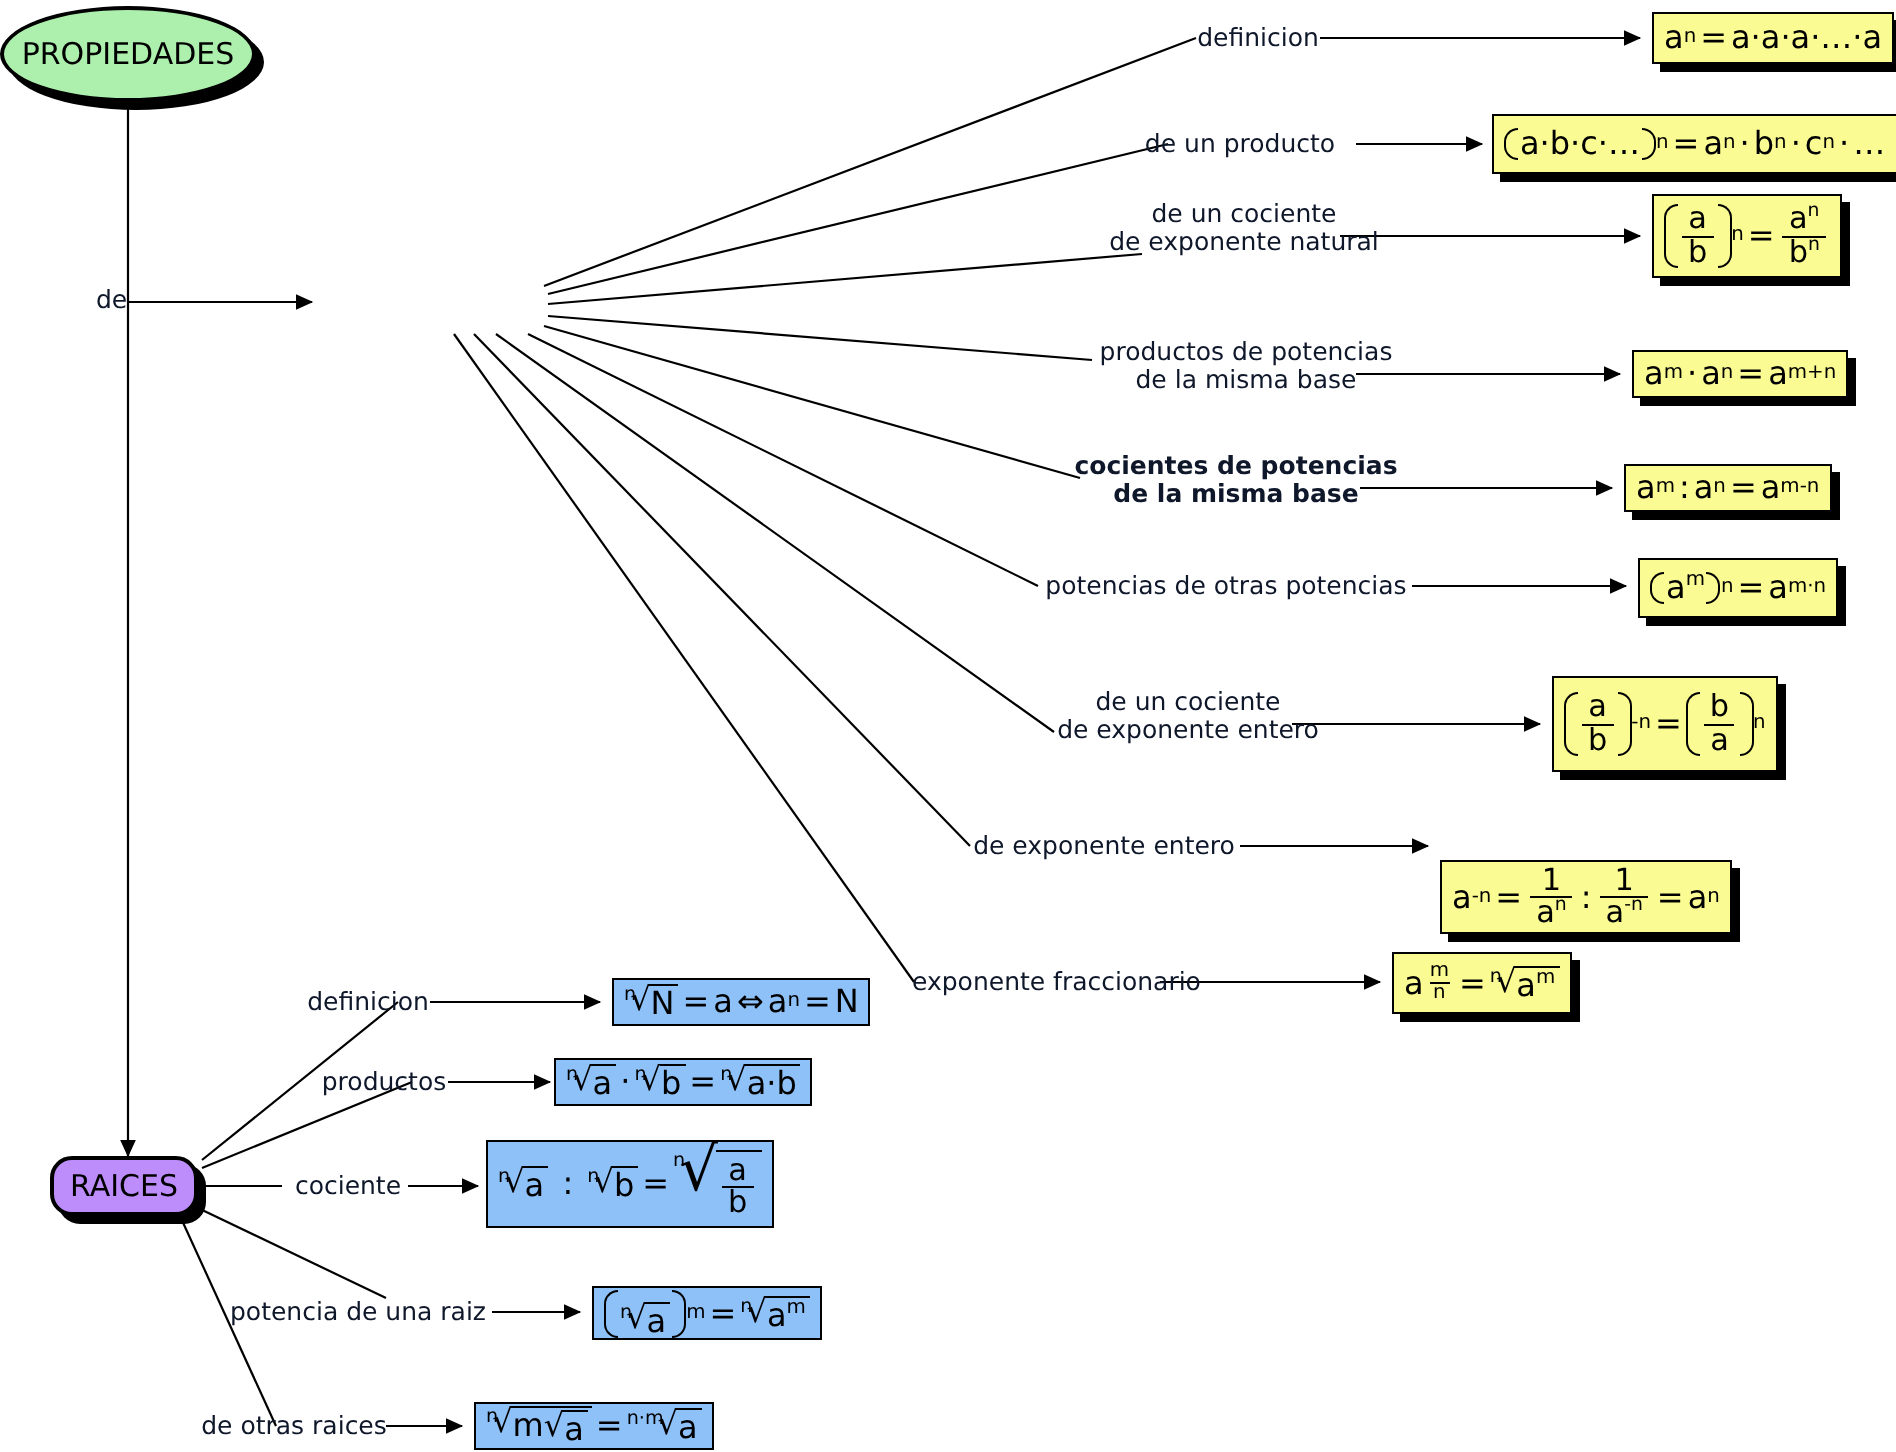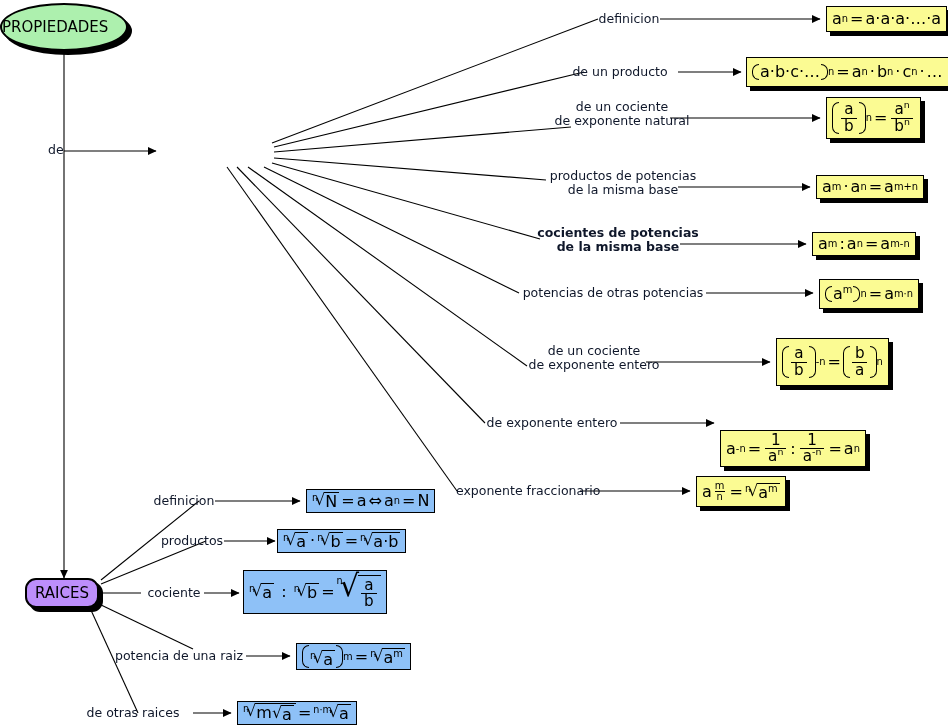--- a/index.html
+++ b/index.html
@@ -7,21 +7,21 @@
   #canvas{position:relative;width:948px;height:726px;background:#fff;}
 
   svg.edges{position:absolute;left:0;top:0;width:948px;height:726px;pointer-events:none;}
 
   .node{position:absolute;box-sizing:border-box;}
 
   
   .ellipse{
     width:128px;height:48px;left:0px;top:3px;
     background:#adf0ae;border:2px solid #000;border-radius:50%;
-    display:flex;align-items:center;
+    display:flex;align-items:center;justify-content:center;
     font-size:15px;color:#000;
     box-shadow:4px 4px 0 #000;
   }
 
   
   .concept{
     background:#bd8efb;border:2px solid #000;border-radius:11px;
     display:flex;align-items:center;justify-content:center;
     font-size:15px;color:#000;
     box-shadow:4px 4px 0 #000;
@@ -258,21 +258,21 @@
   </div>
 
   <div class="lbl" style="left:152px;top:494px;width:64px;">definicion</div>
 
   <div class="lbl" style="left:160px;top:534px;width:64px;">productos</div>
 
   <div class="lbl" style="left:143px;top:586px;width:62px;">cociente</div>
 
   <div class="lbl" style="left:112px;top:649px;width:134px;">potencia de una raiz</div>
 
-  <div class="lbl" style="left:84px;top:706px;width:98px;">de otras raices</div>
+  <div class="lbl" style="left:98px;top:706px;width:98px;">de otras raices</div>
 
   <div class="node formula blue" style="left:306px;top:489px;height:24px;box-shadow:none;" title="n√N = a ⇔ a^n = N">
     <span class="m">
       <span class="rad">
           <span class="idx">n</span>
           <span class="sign">√</span>
           <span class="body">N</span>
         </span><span class="op">=</span>a<span class="op">⇔</span>a<sup>n</sup><span class="op">=</span>N
     </span>
   </div>

